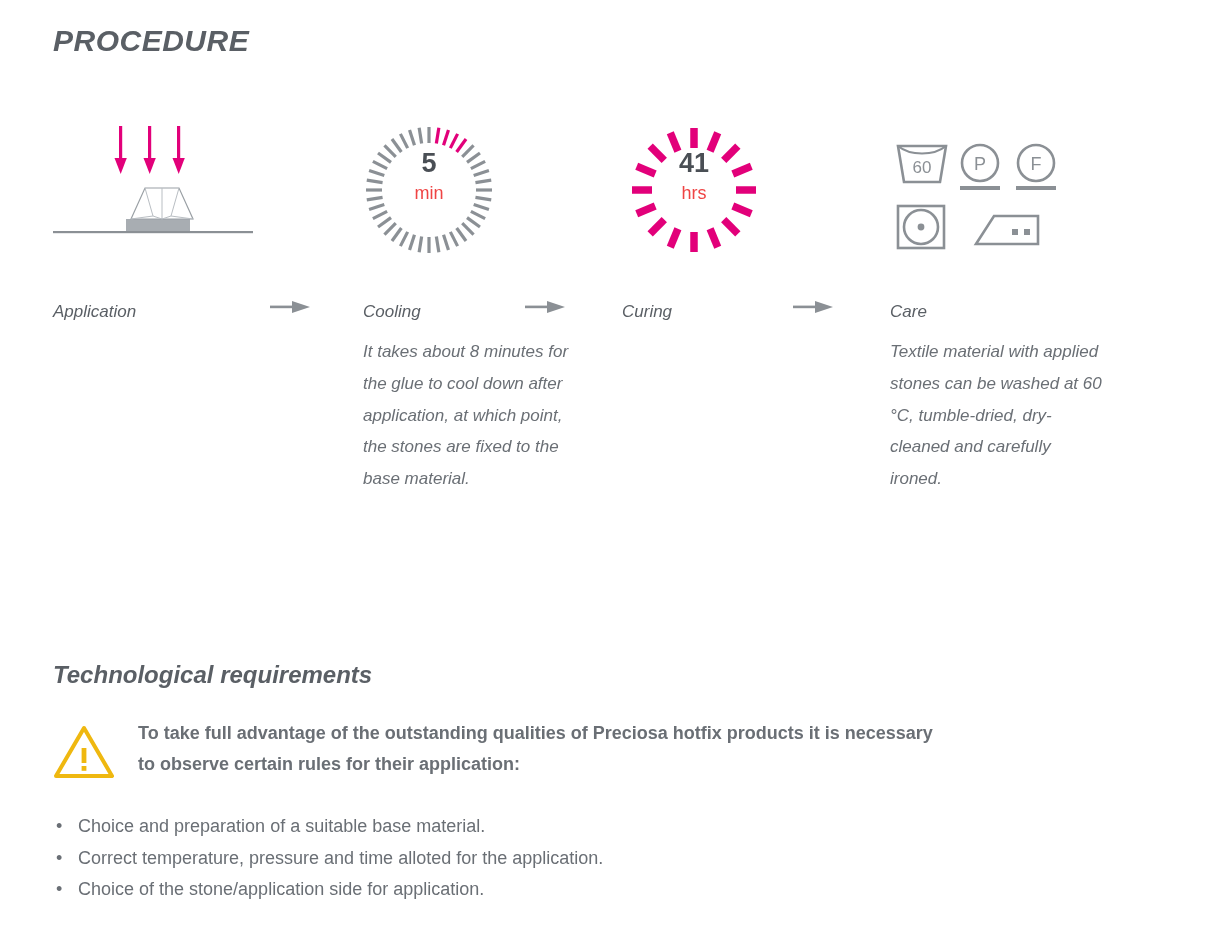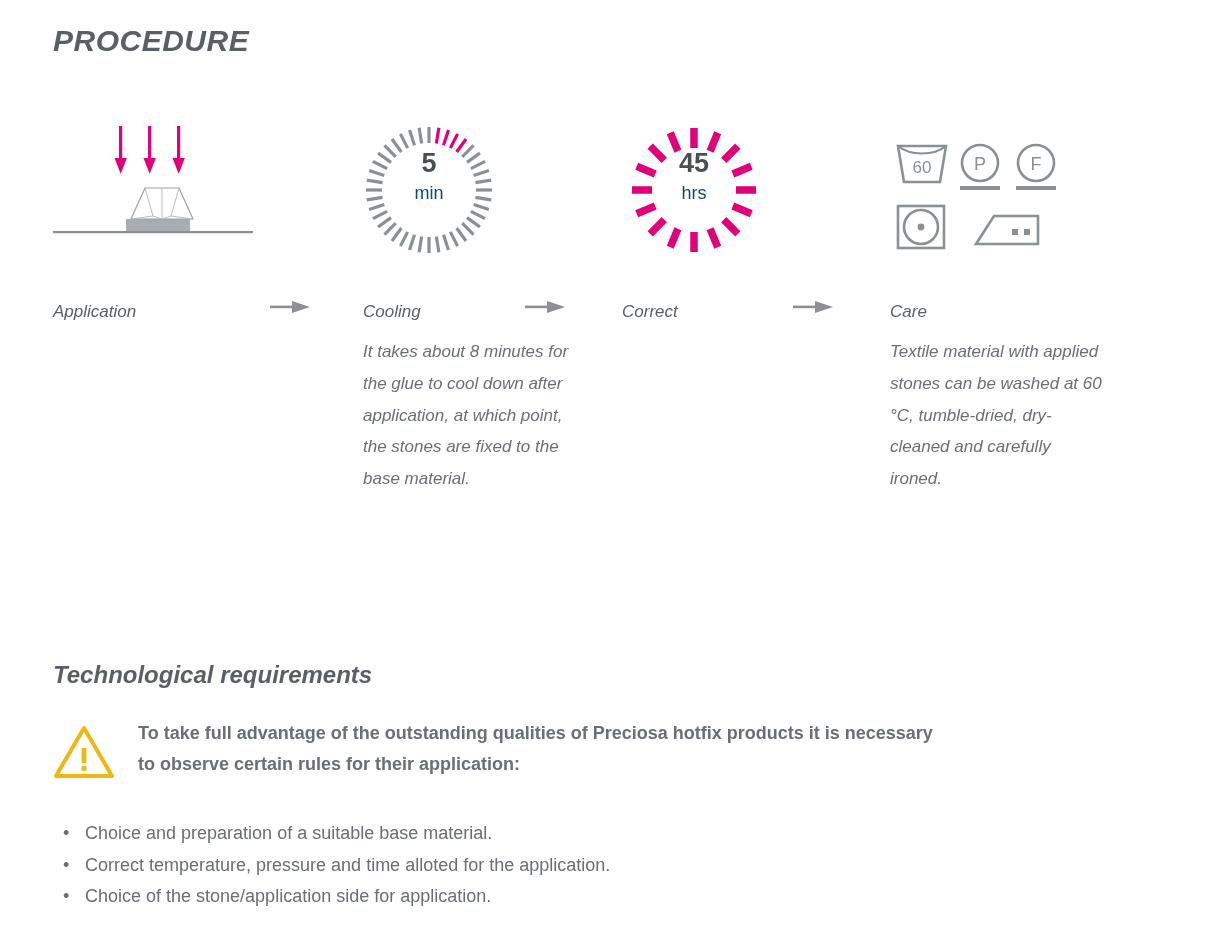--- a/index.html
+++ b/index.html
@@ -120,21 +120,21 @@
     justify-content: center;
     line-height: 1;
   }
   .dial-value {
     font-size: 27px;
     font-weight: bold;
     color: #4a4f55;
   }
   .dial-unit {
     font-size: 18px;
-    color: #0c4a6e;
+    color: #ef4444;
     margin-top: 7px;
   }
   #step-curing .dial { left: 6px; }
 
   
   .care-symbols {
     position: absolute;
     left: 0;
     top: 24px;
     width: 180px;
@@ -164,21 +164,21 @@
     width: 800px;
     font-weight: bold;
   }
 
   .bullet-list {
     position: absolute;
     left: 55px;
     top: 810px;
     width: 900px;
     list-style: none;
-    margin: 8px;
+    margin: 1px;
     padding: 0;
   }
   .bullet-list li {
     font-size: 18px;
     line-height: 31.5px;
     color: #6a6f75;
     position: relative;
     padding-left: 22px;
   }
   .bullet-list li::before {
@@ -308,25 +308,25 @@
           <line x1="66.00" y1="108.00" x2="66.00" y2="128.00" stroke="#E2007A" stroke-width="7.5" stroke-linecap="butt"></line>
           <line x1="49.93" y1="104.80" x2="42.27" y2="123.28" stroke="#E2007A" stroke-width="7.5" stroke-linecap="butt"></line>
           <line x1="36.30" y1="95.70" x2="22.16" y2="109.84" stroke="#E2007A" stroke-width="7.5" stroke-linecap="butt"></line>
           <line x1="27.20" y1="82.07" x2="8.72" y2="89.73" stroke="#E2007A" stroke-width="7.5" stroke-linecap="butt"></line>
           <line x1="24.00" y1="66.00" x2="4.00" y2="66.00" stroke="#E2007A" stroke-width="7.5" stroke-linecap="butt"></line>
           <line x1="27.20" y1="49.93" x2="8.72" y2="42.27" stroke="#E2007A" stroke-width="7.5" stroke-linecap="butt"></line>
           <line x1="36.30" y1="36.30" x2="22.16" y2="22.16" stroke="#E2007A" stroke-width="7.5" stroke-linecap="butt"></line>
           <line x1="49.93" y1="27.20" x2="42.27" y2="8.72" stroke="#E2007A" stroke-width="7.5" stroke-linecap="butt"></line>
         </svg>
       <div class="dial-center" style="left:6px;">
-        <span class="dial-value">45</span>
+        <span class="dial-value">41</span>
         <span class="dial-unit">hrs</span>
       </div>
     </div>
-    <div class="step-label">Correct</div>
+    <div class="step-label">Curing</div>
   </div>
 
   <svg class="arrow" id="arrow-3" viewBox="0 0 44 14">
     <rect x="0" y="5.6" width="24" height="2.6" fill="#8b9095"></rect>
     <polygon points="22,1 40,7 22,13" fill="#8b9095"></polygon>
   </svg>
 
   <div class="step" id="step-care">
     <div class="step-icon">
       <svg class="care-symbols" viewBox="0 0 180 120">

